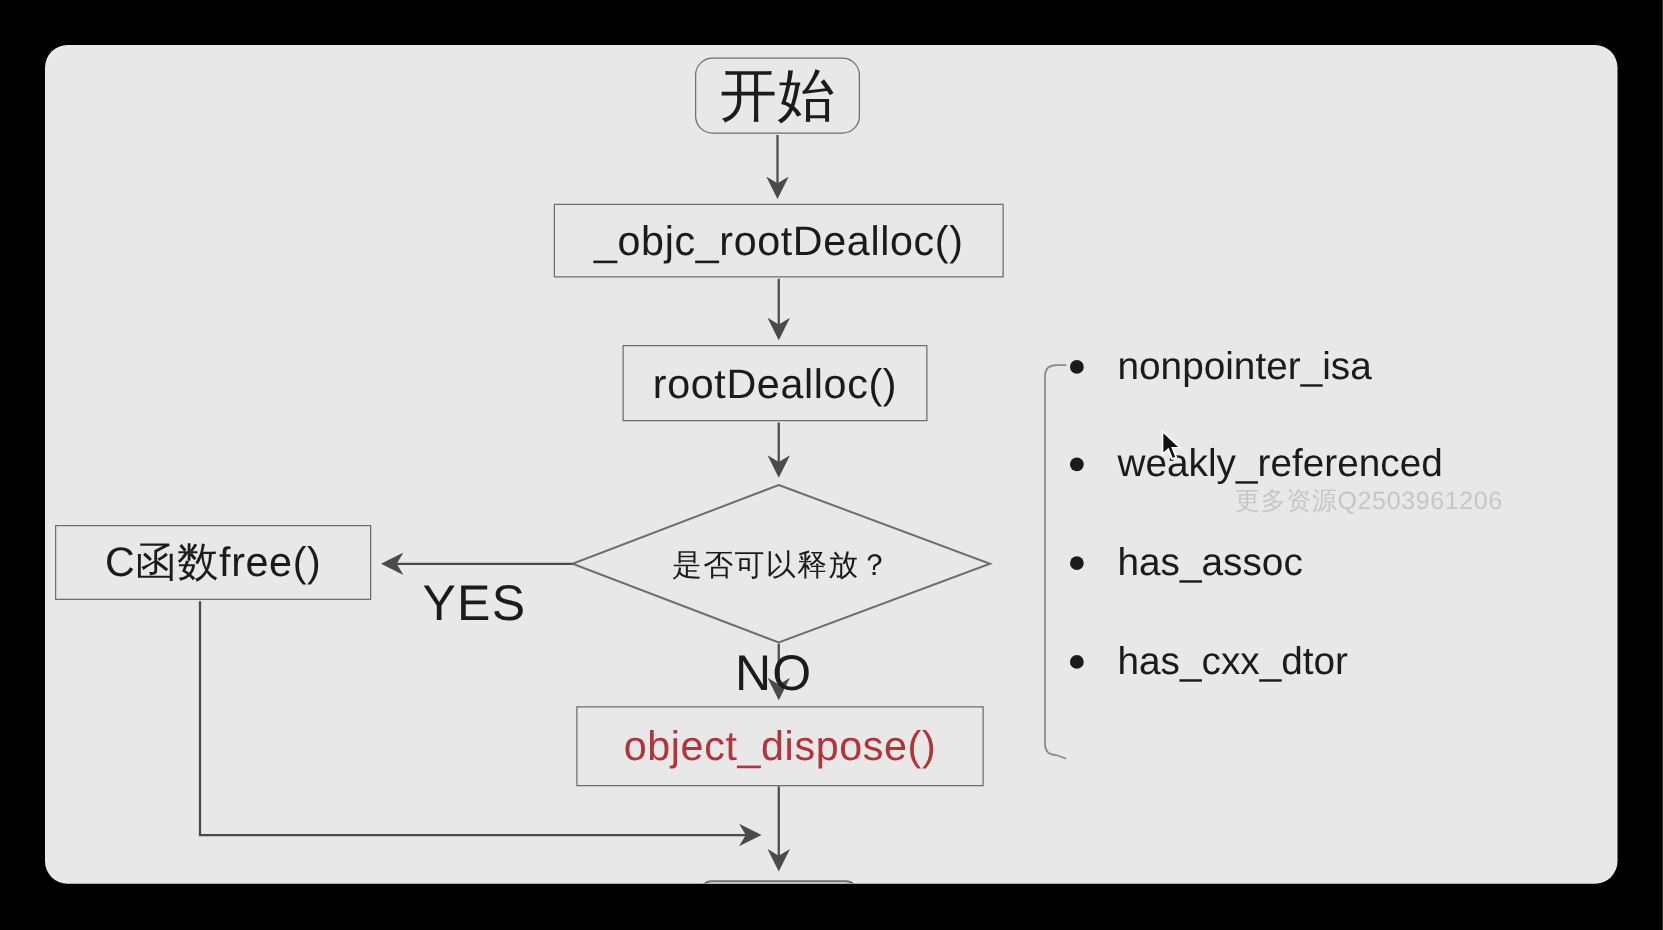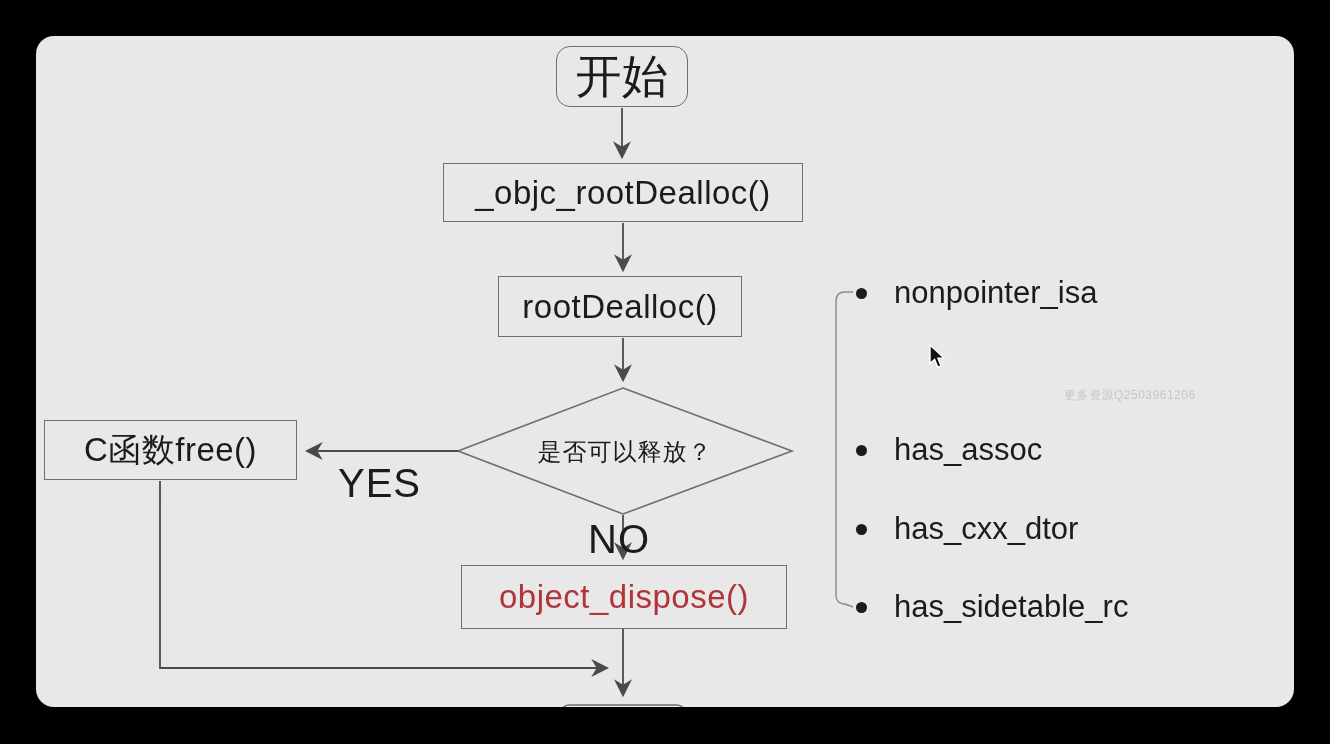--- a/index.html
+++ b/index.html
@@ -34,21 +34,21 @@
     display:flex;align-items:center;justify-content:center;color:var(--text-dark);
     font-size:24px;letter-spacing:1px;border:none}
   .branch-label{position:absolute;color:var(--text-dark);font-size:40px;letter-spacing:1px}
   .label-yes{left:302px;top:425px}
   .label-no{left:552px;top:481px}
 
   .flag-item{position:absolute;left:820px;height:40px;display:flex;align-items:center;
     color:var(--text-dark);font-size:31px}
   .bullet{width:11px;height:11px;border-radius:50%;background:var(--text-dark);
     margin-right:27px;flex:0 0 auto}
-  .watermark{position:absolute;left:1028px;top:351px;font-size:12px;letter-spacing:0.5px;
+  .watermark{position:absolute;left:952px;top:351px;font-size:20px;letter-spacing:0.5px;
     color:var(--watermark-gray)}
   .cursor{position:absolute;left:893px;top:308px;width:17px;height:26px}
 </style>
 </head>
 <body>
 
 <div class="canvas">
   <div class="slide">
 
     <svg class="overlay-svg" viewBox="36 36 1258 671">
@@ -75,31 +75,31 @@
     <div class="decision-text">是否可以释放？</div>
     <div class="branch-label label-yes">YES</div>
     <div class="branch-label label-no">NO</div>
     <div class="node node-dispose">object_dispose()</div>
     <div class="node node-free">C函数free()</div>
 
     <div class="flag-item" style="top:237px">
       <span class="bullet"></span>
       <span>nonpointer_isa</span>
     </div>
+    <div class="flag-item" style="top:315px">
+      <span class="bullet"></span>
+      <span>weakly_referenced</span>
+    </div>
     <div class="flag-item" style="top:473px">
       <span class="bullet"></span>
       <span>has_cxx_dtor</span>
     </div>
     <div class="flag-item" style="top:394px">
       <span class="bullet"></span>
       <span>has_assoc</span>
-    </div>
-    <div class="flag-item" style="top:551px">
-      <span class="bullet"></span>
-      <span>has_sidetable_rc</span>
     </div>
 
     <div class="watermark">更多资源Q2503961206</div>
 
     <svg class="cursor" viewBox="0 0 17 26">
       <path d="M1,1 L1,19.5 L5.6,15.4 L8.8,23.2 L12,21.8 L8.9,14.2 L15,14 Z" fill="#111" stroke="#fff" stroke-width="1.4"></path>
     </svg>
 
   </div>
 </div>

